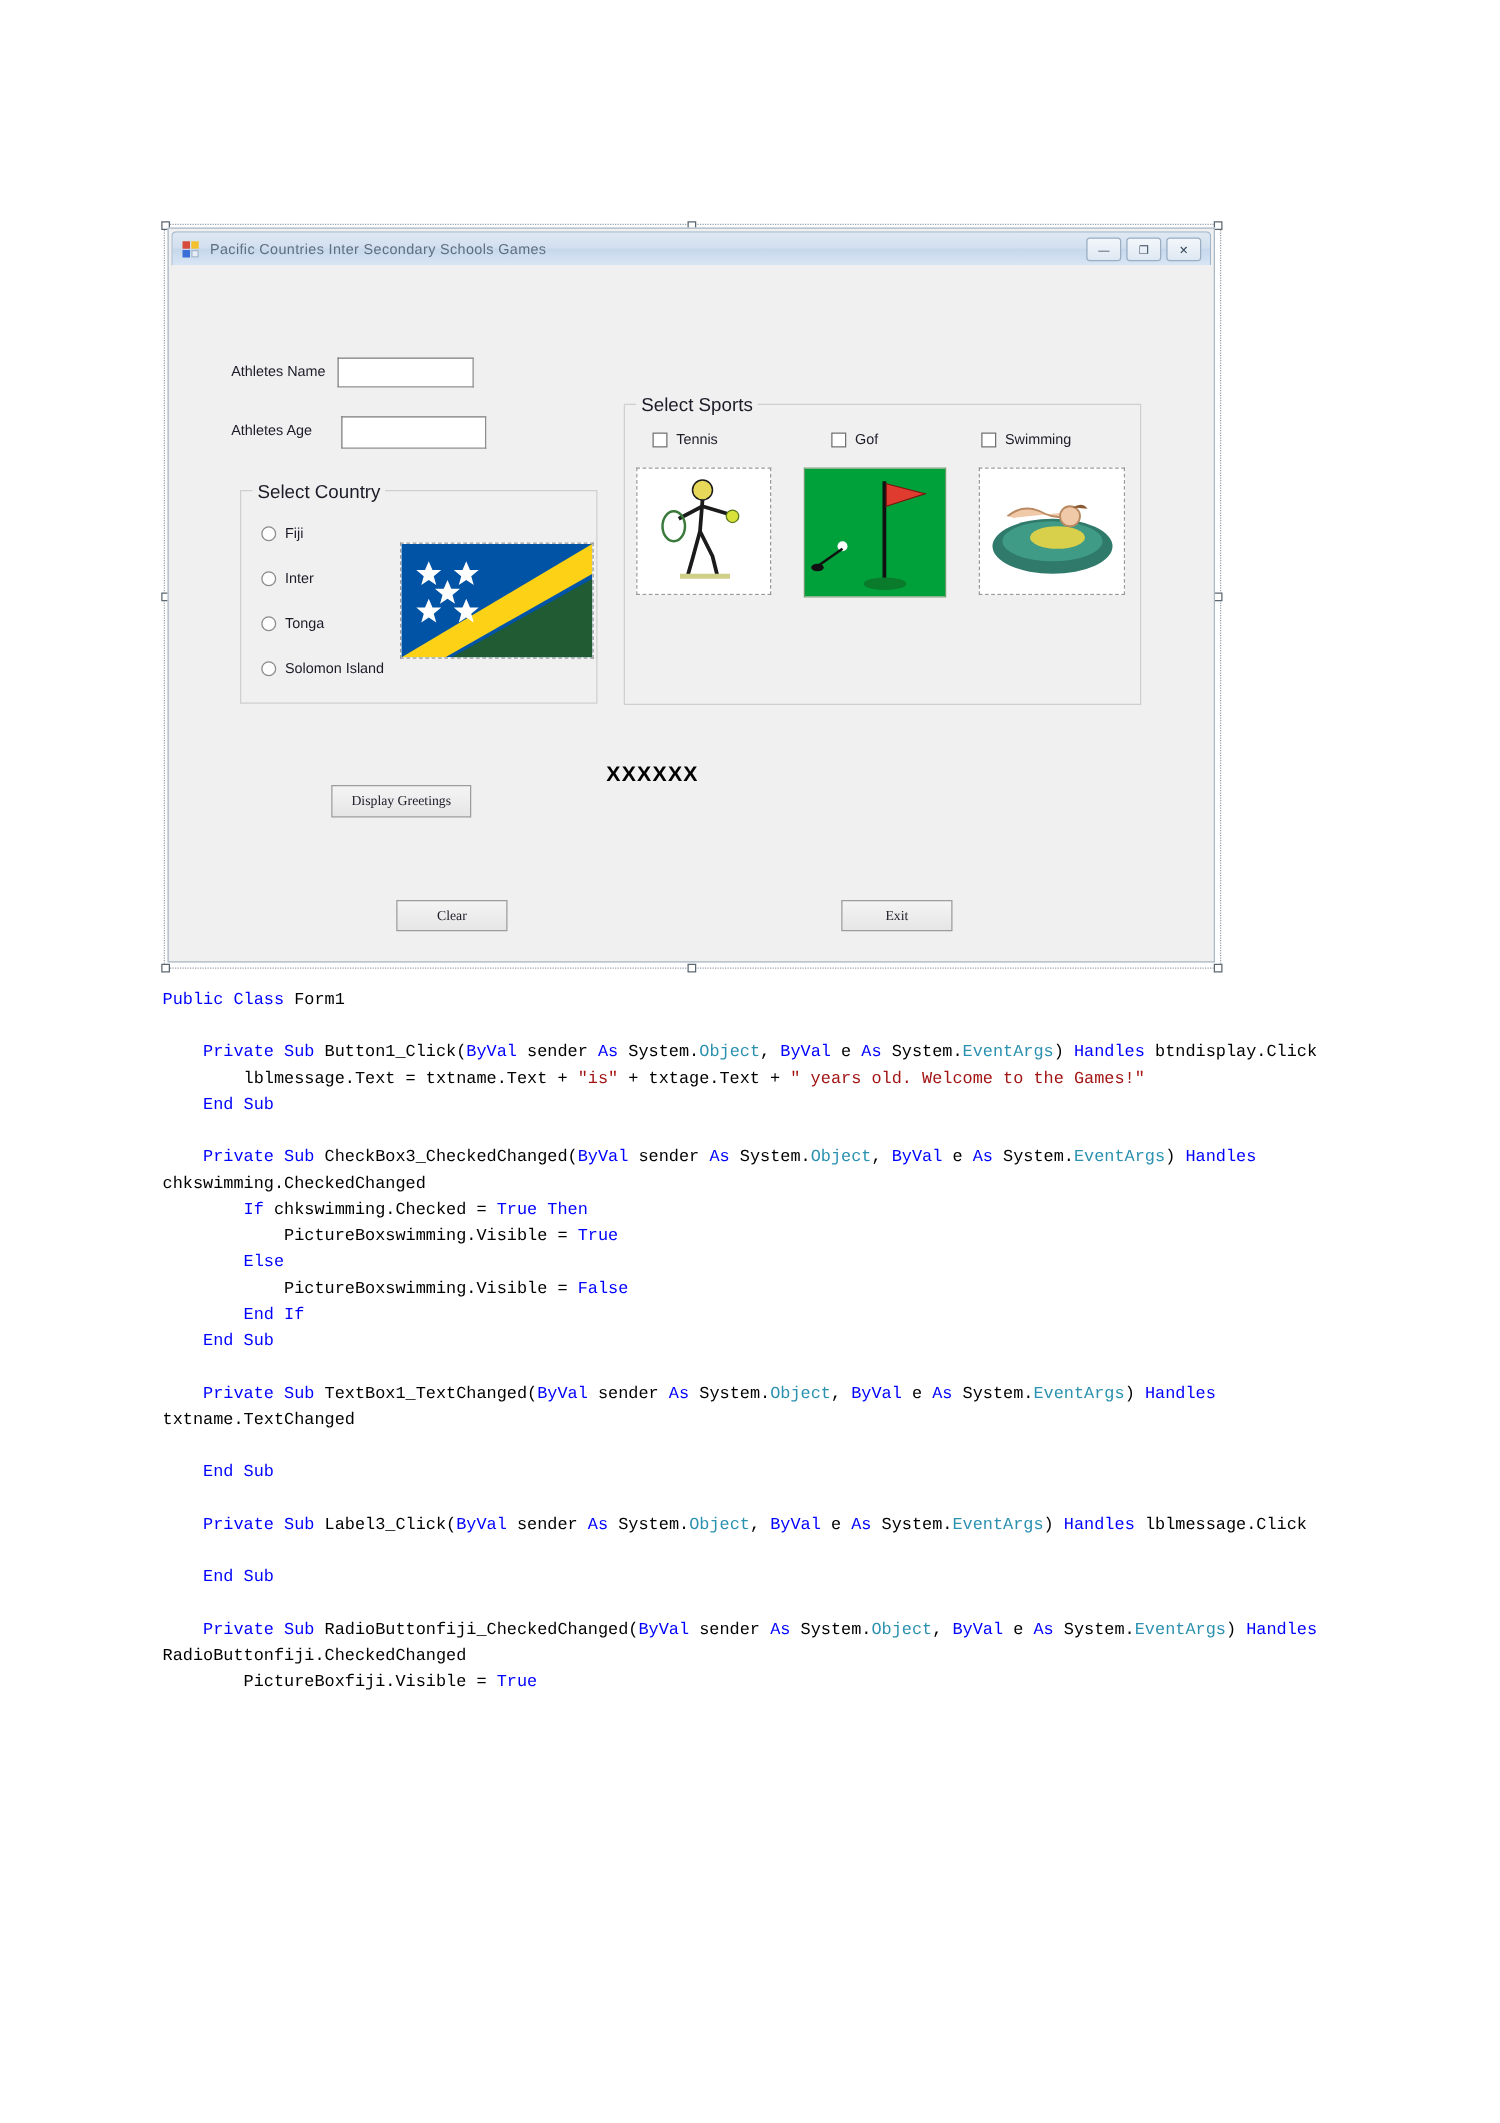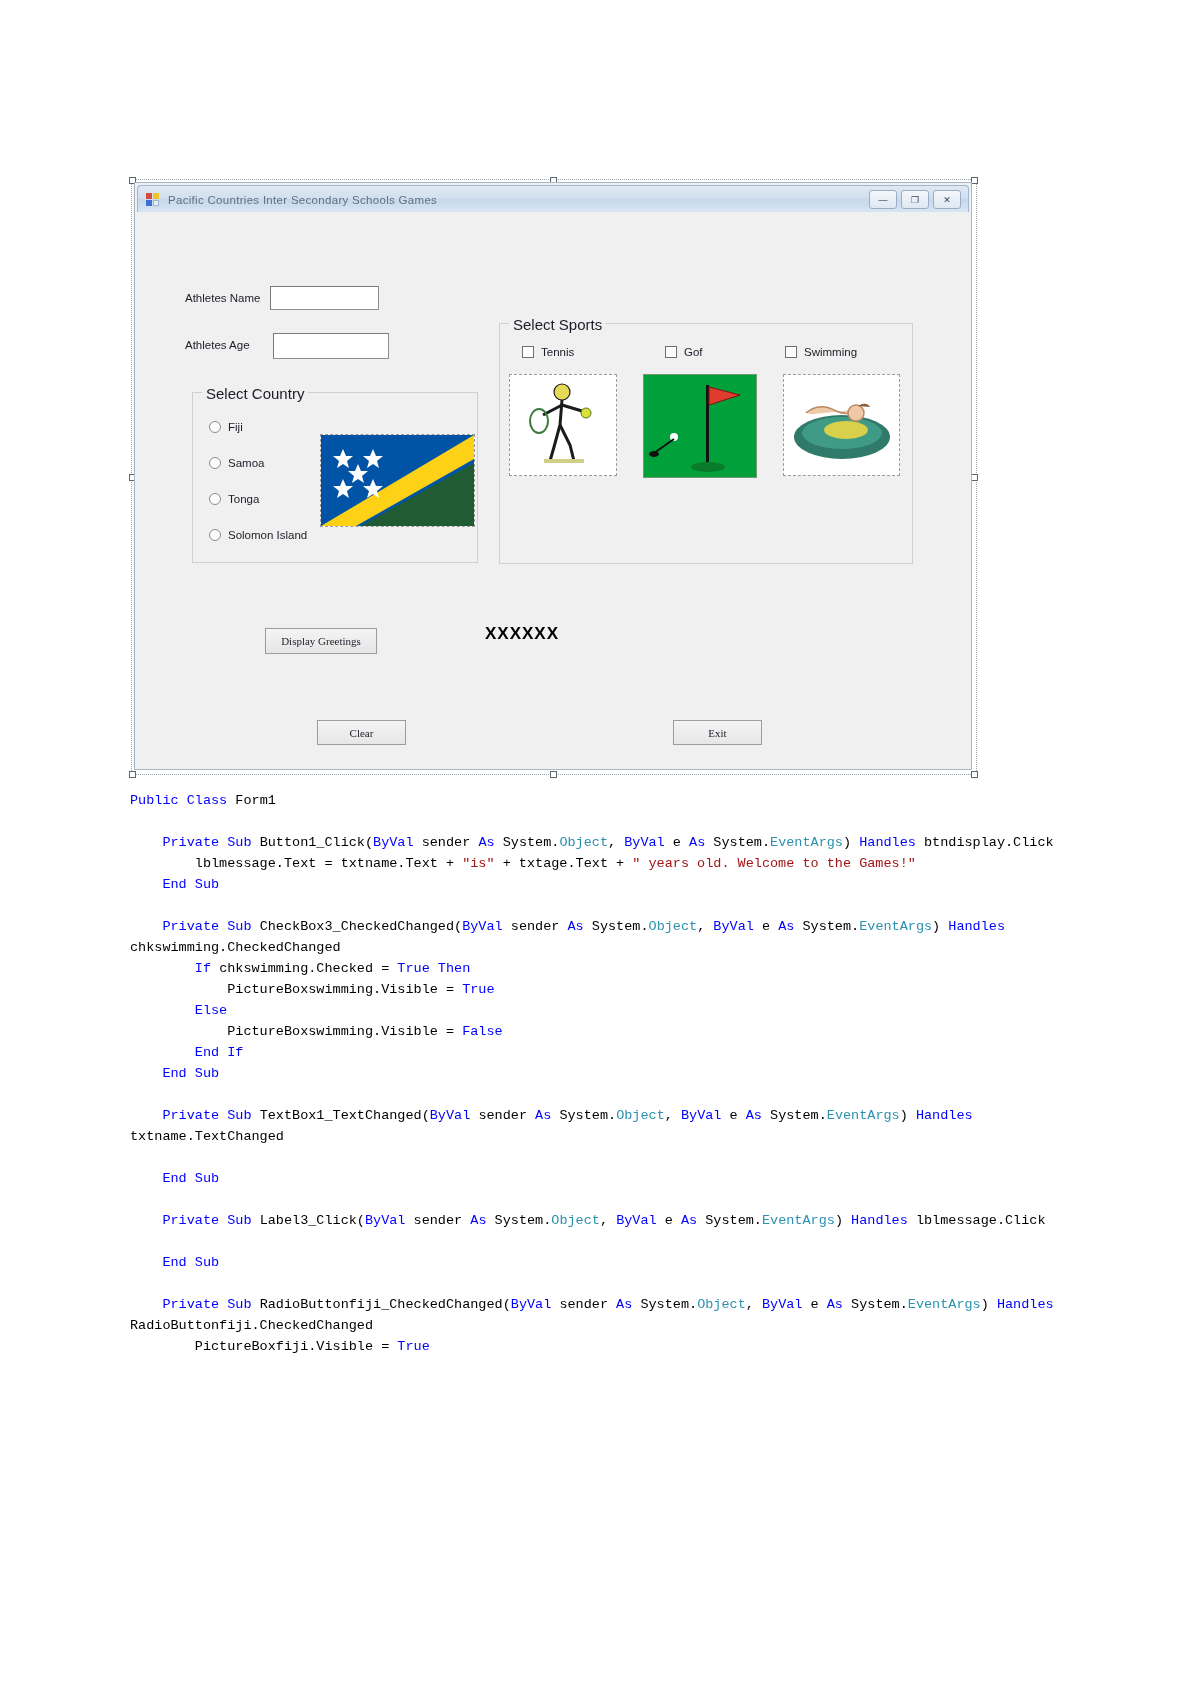--- a/index.html
+++ b/index.html
@@ -188,21 +188,21 @@
 
       <div class="group" style="left:55px; top:180px; width:284px; height:169px;">
         <div class="group-title">Select Country</div>
 
         <div class="radio" style="left:16px; top:28px;">
           <span class="dot"></span>
           <span>Fiji</span>
         </div>
         <div class="radio" style="left:16px; top:64px;">
           <span class="dot"></span>
-          <span>Samoa</span>
+          <span>Inter</span>
         </div>
         <div class="radio" style="left:16px; top:100px;">
           <span class="dot"></span>
           <span>Tonga</span>
         </div>
         <div class="radio" style="left:16px; top:136px;">
           <span class="dot"></span>
           <span>Solomon Island</span>
         </div>
 
@@ -274,21 +274,21 @@
             <ellipse cx="62" cy="55" rx="22" ry="9" fill="#d8cf4a"></ellipse>
             <path d="M20 40 Q34 26 52 36 Q64 42 78 34" fill="#f0c9a8" stroke="#b98a62" stroke-width="1.5"></path>
             <circle cx="72" cy="38" r="8" fill="#f0c9a8" stroke="#b98a62" stroke-width="1.5"></circle>
             <path d="M74 31 Q82 26 86 32" fill="#8a5a33"></path>
             <path d="M12 44 Q20 36 28 42" fill="none" stroke="#ffffff" stroke-width="3"></path>
           </svg>
         </div>
       </div>
 
       <div class="btn" style="left:128px; top:416px; width:110px; height:24px;">Display Greetings</div>
-      <div class="msg" style="left:348px; top:412px;text-align:center;">XXXXXX</div>
+      <div class="msg" style="left:348px; top:398px;text-align:center;">XXXXXX</div>
 
       <div class="btn" style="left:180px; top:508px; width:87px; height:23px;">Clear</div>
       <div class="btn" style="left:536px; top:508px; width:87px; height:23px;">Exit</div>
 
     </div>
   </div>
 
   <div class="code" id="code-block"><span class="ln"><span class="kw">Public Class </span><span class="pl">Form1</span></span><span class="ln">&nbsp;</span><span class="ln"><span class="kw">    Private Sub </span><span class="pl">Button1_Click(</span><span class="kw">ByVal </span><span class="pl">sender </span><span class="kw">As </span><span class="pl">System.</span><span class="ty">Object</span><span class="pl">, </span><span class="kw">ByVal </span><span class="pl">e </span><span class="kw">As </span><span class="pl">System.</span><span class="ty">EventArgs</span><span class="pl">) </span><span class="kw">Handles </span><span class="pl">btndisplay.Click</span></span><span class="ln"><span class="pl">        lblmessage.Text = txtname.Text + </span><span class="st">"is"</span><span class="pl"> + txtage.Text + </span><span class="st">" years old. Welcome to the Games!"</span></span><span class="ln"><span class="kw">    End Sub</span></span><span class="ln">&nbsp;</span><span class="ln"><span class="kw">    Private Sub </span><span class="pl">CheckBox3_CheckedChanged(</span><span class="kw">ByVal </span><span class="pl">sender </span><span class="kw">As </span><span class="pl">System.</span><span class="ty">Object</span><span class="pl">, </span><span class="kw">ByVal </span><span class="pl">e </span><span class="kw">As </span><span class="pl">System.</span><span class="ty">EventArgs</span><span class="pl">) </span><span class="kw">Handles </span><span class="pl">chkswimming.CheckedChanged</span></span><span class="ln"><span class="kw">        If </span><span class="pl">chkswimming.Checked = </span><span class="kw">True Then</span></span><span class="ln"><span class="pl">            PictureBoxswimming.Visible = </span><span class="kw">True</span></span><span class="ln"><span class="kw">        Else</span></span><span class="ln"><span class="pl">            PictureBoxswimming.Visible = </span><span class="kw">False</span></span><span class="ln"><span class="kw">        End If</span></span><span class="ln"><span class="kw">    End Sub</span></span><span class="ln">&nbsp;</span><span class="ln"><span class="kw">    Private Sub </span><span class="pl">TextBox1_TextChanged(</span><span class="kw">ByVal </span><span class="pl">sender </span><span class="kw">As </span><span class="pl">System.</span><span class="ty">Object</span><span class="pl">, </span><span class="kw">ByVal </span><span class="pl">e </span><span class="kw">As </span><span class="pl">System.</span><span class="ty">EventArgs</span><span class="pl">) </span><span class="kw">Handles </span><span class="pl">txtname.TextChanged</span></span><span class="ln">&nbsp;</span><span class="ln"><span class="kw">    End Sub</span></span><span class="ln">&nbsp;</span><span class="ln"><span class="kw">    Private Sub </span><span class="pl">Label3_Click(</span><span class="kw">ByVal </span><span class="pl">sender </span><span class="kw">As </span><span class="pl">System.</span><span class="ty">Object</span><span class="pl">, </span><span class="kw">ByVal </span><span class="pl">e </span><span class="kw">As </span><span class="pl">System.</span><span class="ty">EventArgs</span><span class="pl">) </span><span class="kw">Handles </span><span class="pl">lblmessage.Click</span></span><span class="ln">&nbsp;</span><span class="ln"><span class="kw">    End Sub</span></span><span class="ln">&nbsp;</span><span class="ln"><span class="kw">    Private Sub </span><span class="pl">RadioButtonfiji_CheckedChanged(</span><span class="kw">ByVal </span><span class="pl">sender </span><span class="kw">As </span><span class="pl">System.</span><span class="ty">Object</span><span class="pl">, </span><span class="kw">ByVal </span><span class="pl">e </span><span class="kw">As </span><span class="pl">System.</span><span class="ty">EventArgs</span><span class="pl">) </span><span class="kw">Handles </span><span class="pl">RadioButtonfiji.CheckedChanged</span></span><span class="ln"><span class="pl">        PictureBoxfiji.Visible = </span><span class="kw">True</span></span></div>
 
 </div>

